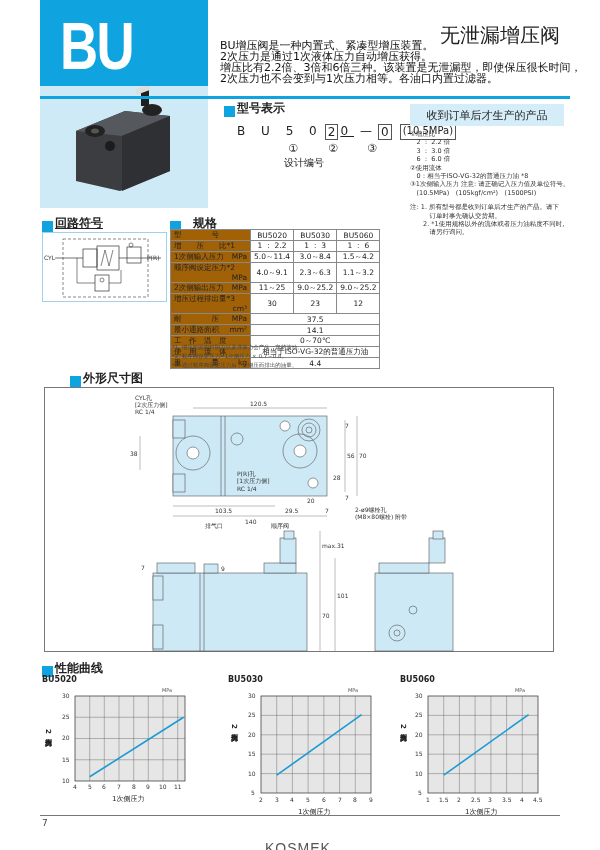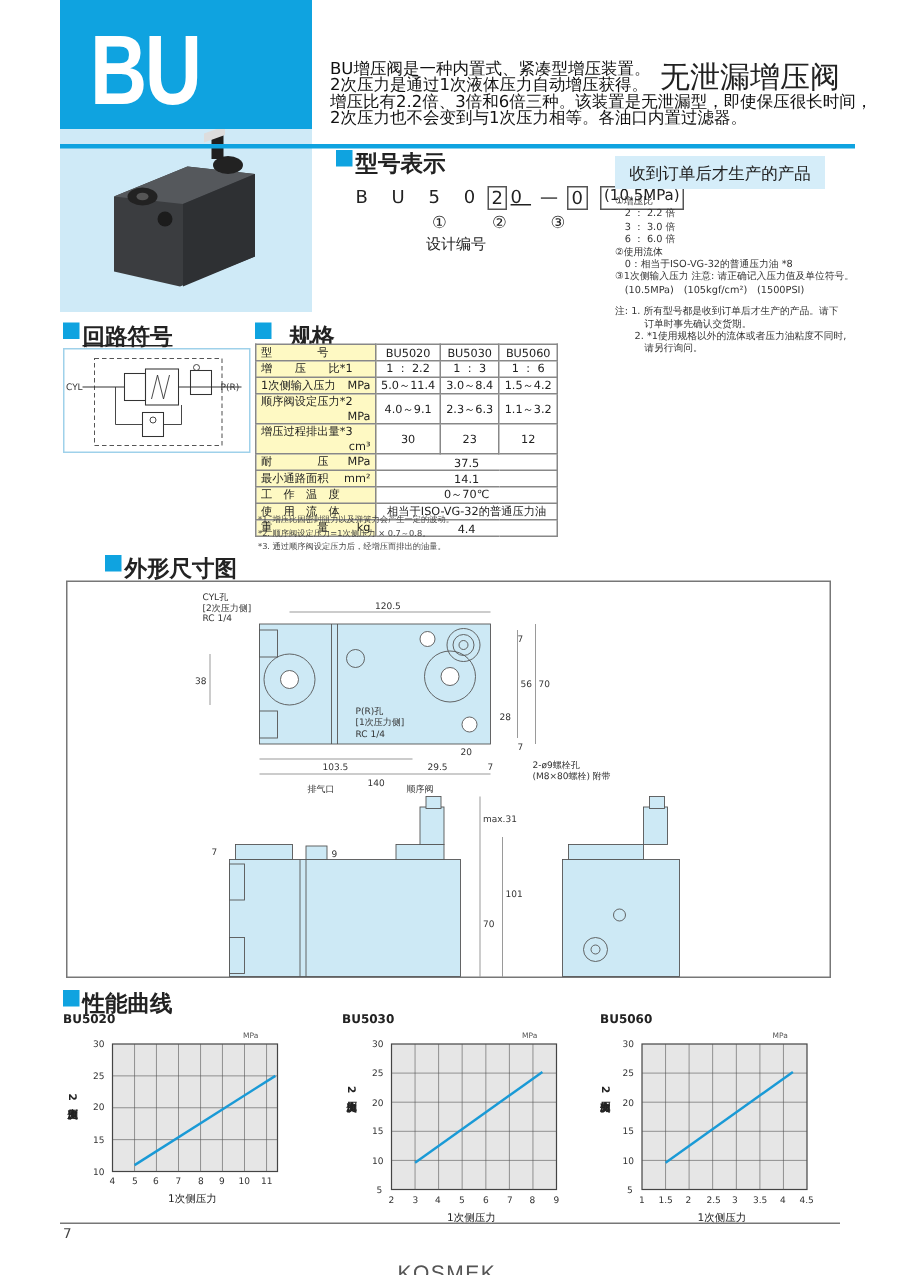--- a/index.html
+++ b/index.html
@@ -2,32 +2,32 @@
 <html><head>
 <meta charset="utf-8">
 <style>
   * { box-sizing: border-box; margin: 0; padding: 0; }
   body { width: 600px; height: 850px; background: #fff; font-family: "DejaVu Sans", sans-serif; color: #222; position: relative; overflow: hidden; }
   .abs { position: absolute; }
   .brand-block { left: 40px; top: 0; width: 168px; height: 86px; background: #0fa3e0; }
   .brand-text { left: 60px; top: 8px; font-family: "Liberation Sans", sans-serif; font-weight: bold; font-size: 66px; color: #fff; letter-spacing: -2px; transform: scaleX(0.8); transform-origin: left top; }
   .photo-block { left: 40px; top: 86px; width: 168px; height: 122px; background: #cfeaf7; }
   .top-rule { left: 40px; top: 96px; width: 530px; height: 3px; background: #0fa3e0; }
-  .title { right: 40px; top: 22px; font-size: 20px; color: #222; margin-top: 16px; }
+  .title { right: 40px; top: 22px; font-size: 20px; color: #222; }
   .intro { left: 220px; top: 40px; font-size: 11px; line-height: 11px; color: #111; }
-  .section-h { font-size: 15px; font-weight: bold; color: #222; display: flex; align-items: flex-start; gap: 2px; }
+  .section-h { font-size: 12px; font-weight: bold; color: #222; display: flex; align-items: flex-end; gap: 2px; }
   .sq { display: inline-block; width: 11px; height: 11px; background: #0fa3e0; }
   .model-code { left: 237px; top: 124px; font-size: 12px; letter-spacing: 6px; display: flex; gap: 2px; }
   .box { border: 1px solid #555; padding: 0 2px; letter-spacing: 0; }
-  .order-banner { left: 410px; top: 104px; width: 140px; height: 22px; background: #d5edf9; font-size: 11px; display: flex; align-items: center; justify-content: center; }
+  .order-banner { left: 410px; top: 104px; width: 154px; height: 22px; background: #d5edf9; font-size: 11px; display: flex; align-items: center; justify-content: center; }
   .notes { left: 410px; top: 130px; font-size: 6.5px; line-height: 8.4px; color: #333; }
   .circuit-box { left: 42px; top: 232px; width: 125px; height: 70px; border: 1px solid #9fd1ea; }
   .spec-table { left: 170px; top: 229px; border-collapse: collapse; font-size: 7.5px; }
   .spec-table td { border: 1px solid #888; padding: 0 3px; height: 10.8px; white-space: nowrap; }
-  .spec-table td.lbl { background: #fef9c3; width: 80px; }
+  .spec-table td.lbl { background: #a16207; width: 80px; }
   .spec-table td.val { text-align: center; width: 39px; }
   .footnotes { left: 172px; top: 343px; font-size: 5.5px; line-height: 9px; color: #444; }
   .dim-frame { left: 44px; top: 387px; width: 510px; height: 265px; border: 1px solid #777; }
   .chart-wrap { position: absolute; }
   .chart-title { font-size: 8px; font-weight: bold; color: #222; }
   .footer-rule { left: 40px; top: 815px; width: 520px; height: 1px; background: #777; }
   .page-num { left: 42px; top: 818px; font-size: 9px; color: #444; }
   .logo { left: 265px; top: 840px; font-family: "Liberation Sans", sans-serif; font-weight: normal; font-size: 14px; letter-spacing: 1px; color: #555; }
   svg text { font-family: "DejaVu Sans", sans-serif; }
 </style>
@@ -138,20 +138,26 @@
     <td class="lbl"><span>1次侧输入压力</span> <span style="float:right">MPa</span></td>
     <td class="val">5.0～11.4</td>
     <td class="val">3.0～8.4</td>
     <td class="val">1.5～4.2</td>
   </tr>
   <tr>
     <td class="lbl"><span>顺序阀设定压力*2</span> <span style="float:right">MPa</span></td>
     <td class="val">4.0～9.1</td>
     <td class="val">2.3～6.3</td>
     <td class="val">1.1～3.2</td>
+  </tr>
+  <tr>
+    <td class="lbl"><span>2次侧输出压力</span> <span style="float:right">MPa</span></td>
+    <td class="val">11～25</td>
+    <td class="val">9.0～25.2</td>
+    <td class="val">9.0～25.2</td>
   </tr>
   <tr>
     <td class="lbl"><span>增压过程排出量*3</span> <span style="float:right">cm³</span></td>
     <td class="val">30</td>
     <td class="val">23</td>
     <td class="val">12</td>
   </tr>
   <tr>
     <td class="lbl"><span>耐　　　　压</span> <span style="float:right">MPa</span></td>
     <td class="val" colspan="3">37.5</td>

